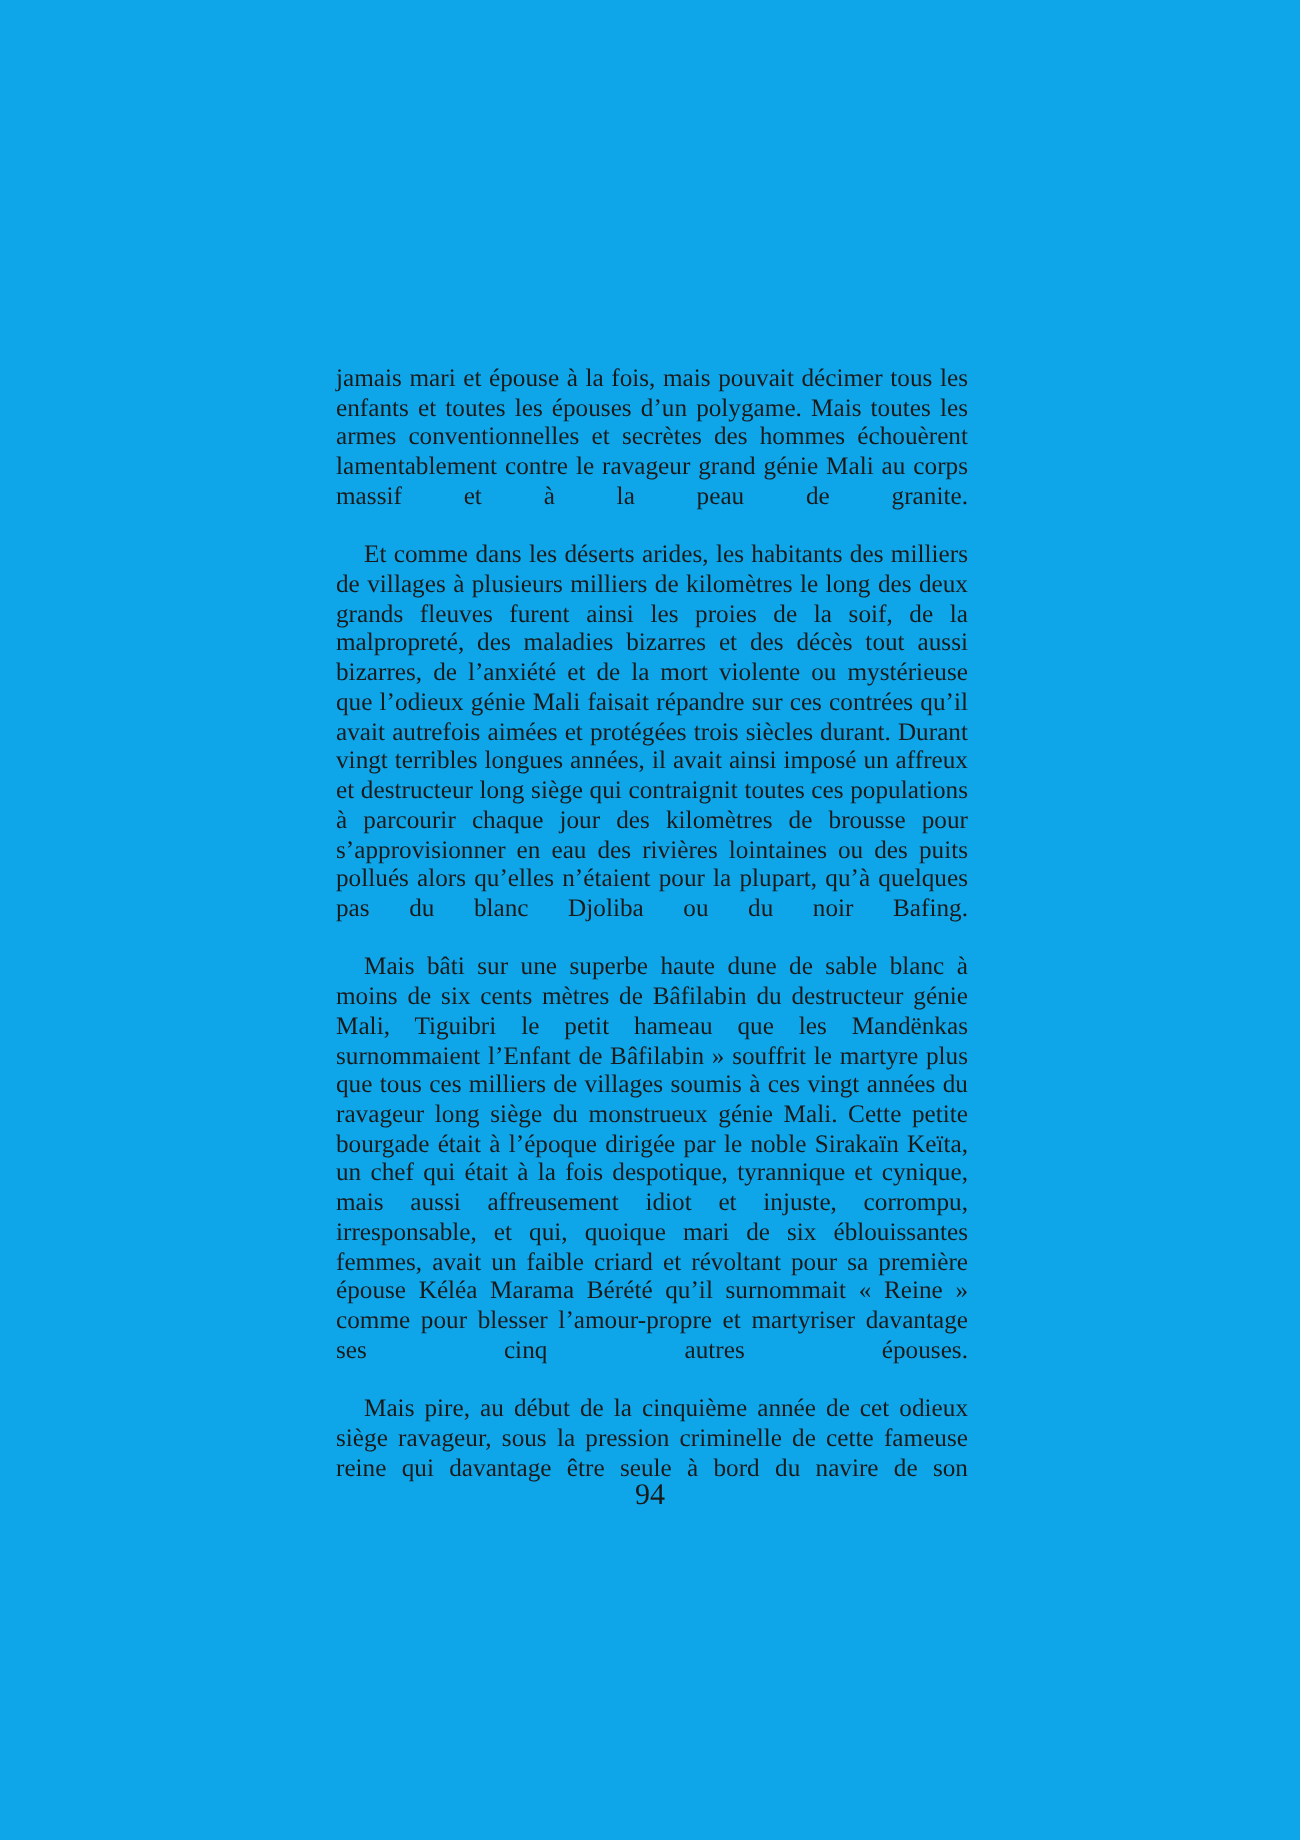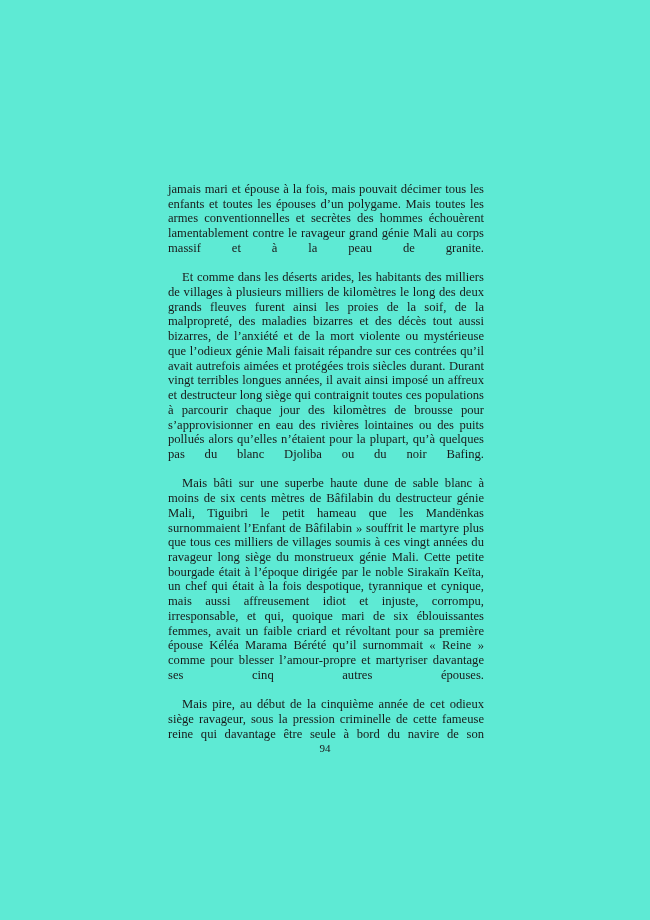--- a/index.html
+++ b/index.html
@@ -15,21 +15,21 @@
     color: #1a1a1a;
     overflow: hidden;
   }
 
   .page-sheet {
     position: absolute;
     left: 0;
     top: 0;
     width: 650px;
     height: 920px;
-    background: #5eead4;
+    background: #0ea5e9;
   }
 
   .text-block {
     position: absolute;
     left: 168px;
     top: 182px;
     width: 316px;
   }
 
   .body-paragraph {
@@ -55,21 +55,21 @@
     display: inline-block;
     width: 100%;
   }
 
   .page-number {
     position: absolute;
     left: 0;
     top: 741px;
     width: 650px;
     text-align: center;
-    font-size: 11px;
+    font-size: 15px;
     line-height: 14.72px;
     font-family: "Liberation Serif", "DejaVu Serif", serif;
     color: #1a1a1a;
   }
 </style>
 </head>
 <body>
 
 <div class="page-sheet">
 

